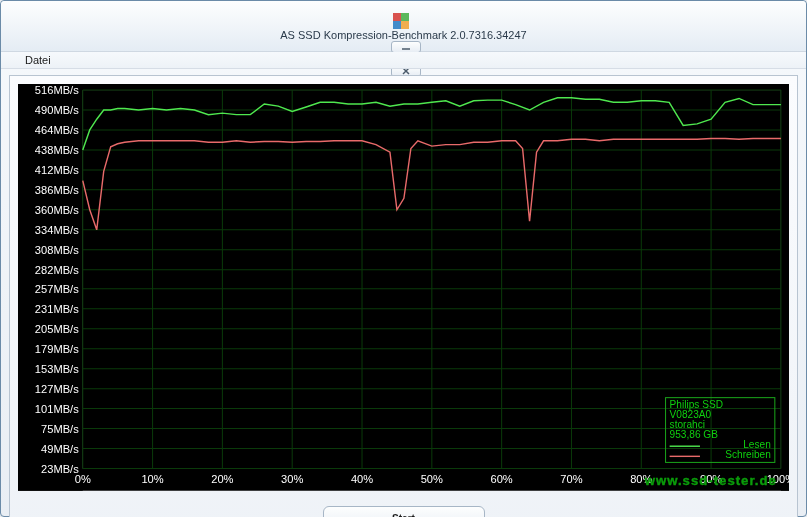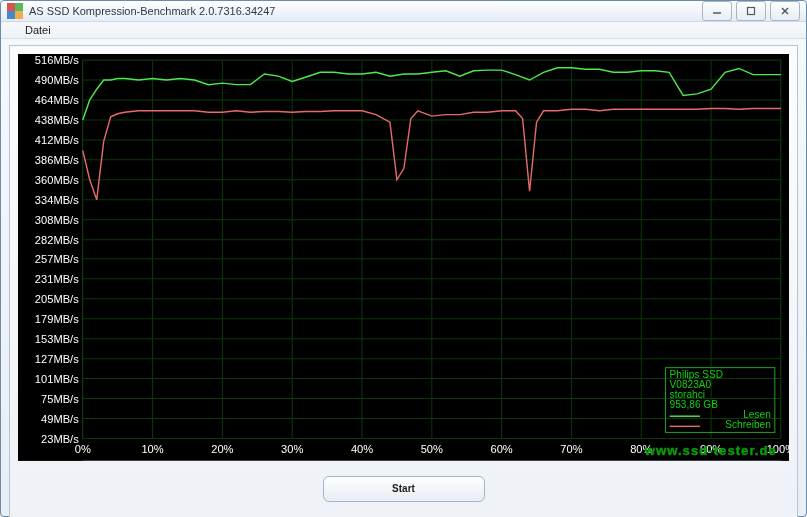--- a/index.html
+++ b/index.html
@@ -18,24 +18,25 @@
     background: linear-gradient(#f6f9fc, #e9eef4);
     display: flex;
     flex-direction: column;
     position: relative;
     border-radius: 4px;
   }
   .titlebar {
     height: 26px;
     display: flex;
     align-items: center;
-    padding: 0 6px;
+    padding: 12px 6px;
     background: linear-gradient(#fdfefe, #e4ecf4);
     border-bottom: 1px solid #cfd8e2;
     border-radius: 4px 4px 0 0;
+    flex-direction: column;
   }
   .titlebar .app-icon {
     width: 16px; height: 16px;
     display: flex; flex-wrap: wrap;
     margin-right: 6px;
   }
   .titlebar .app-icon span { width:8px; height:8px; }
   .ai-r{background:#d9534f;} .ai-g{background:#5cb85c;}
   .ai-b{background:#428bca;} .ai-y{background:#f0ad4e;}
   .title-text { flex: 0 0 auto; color:#2a3a4a; }

